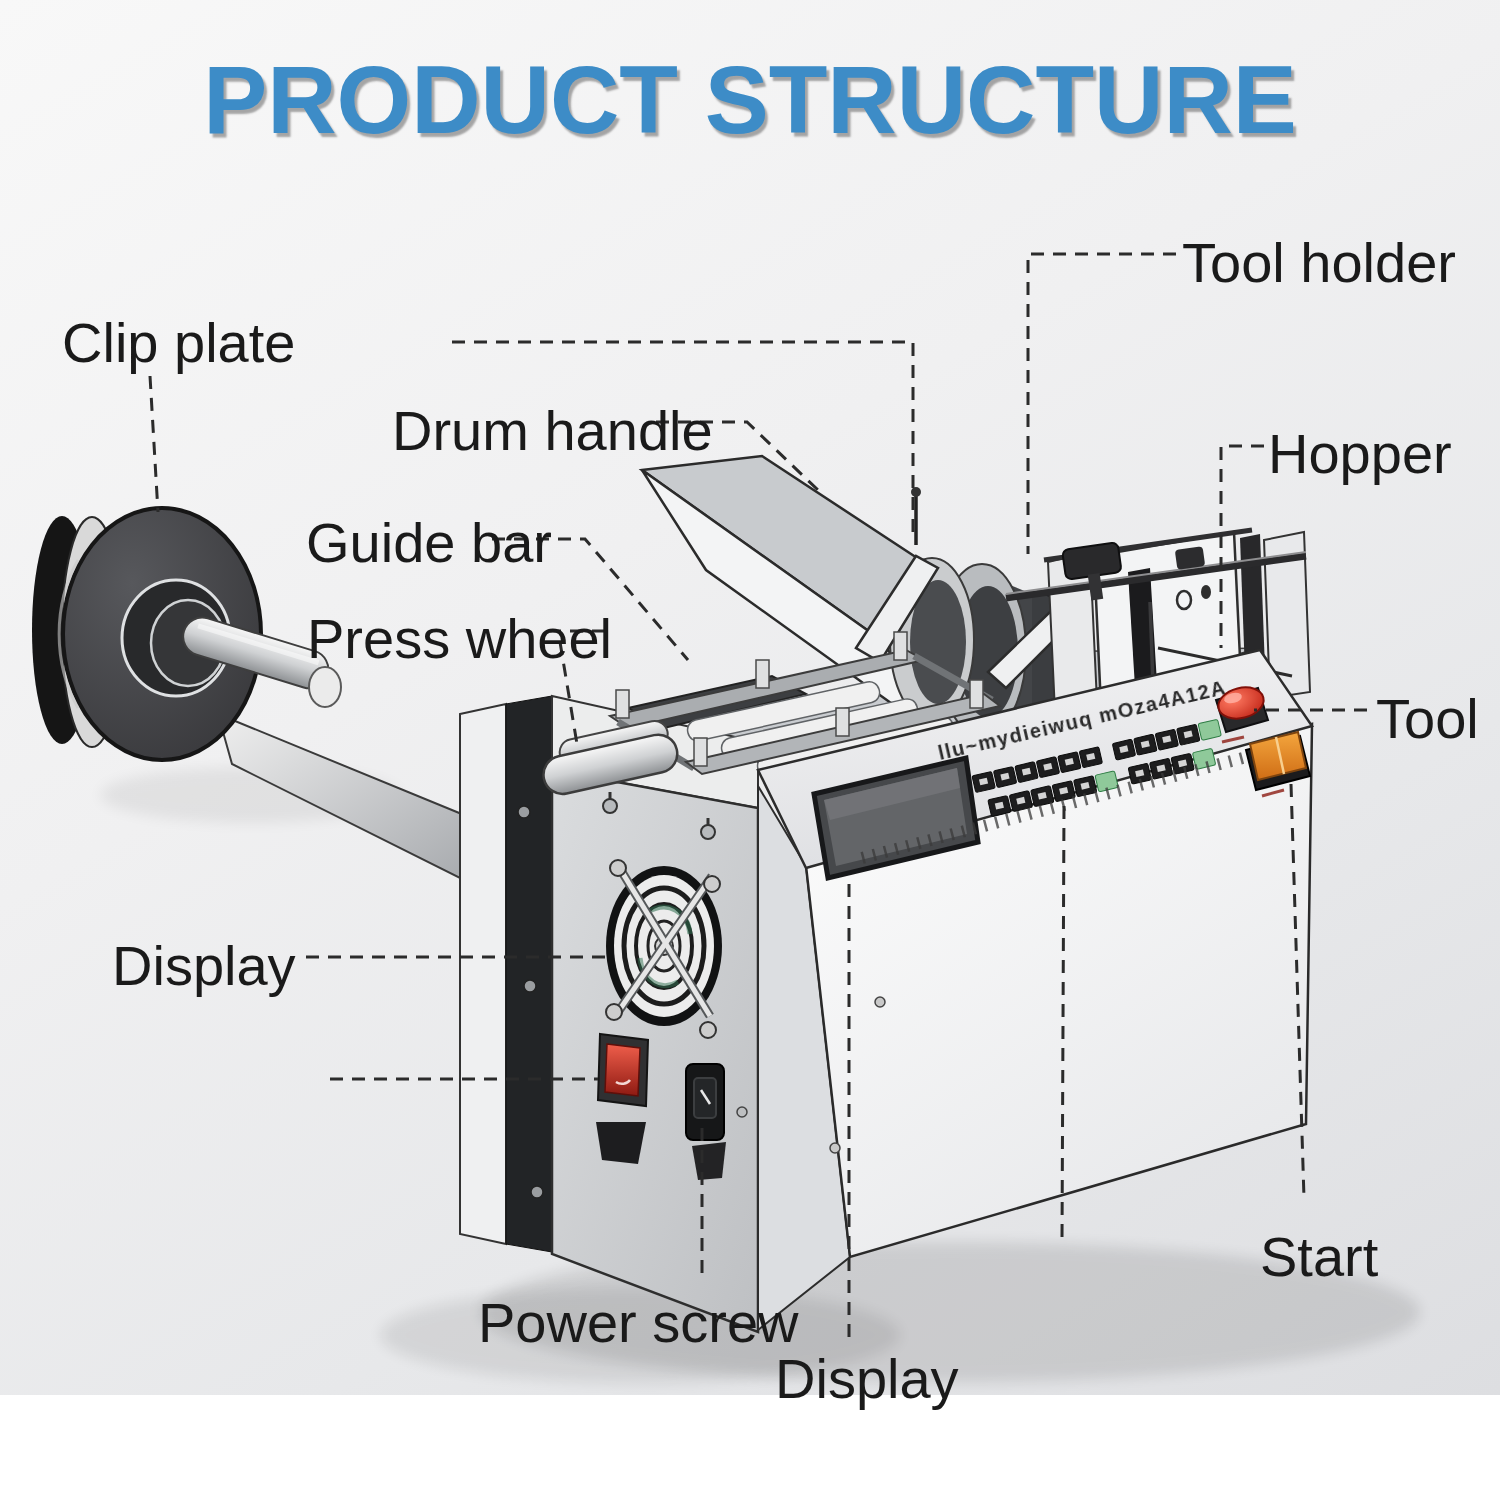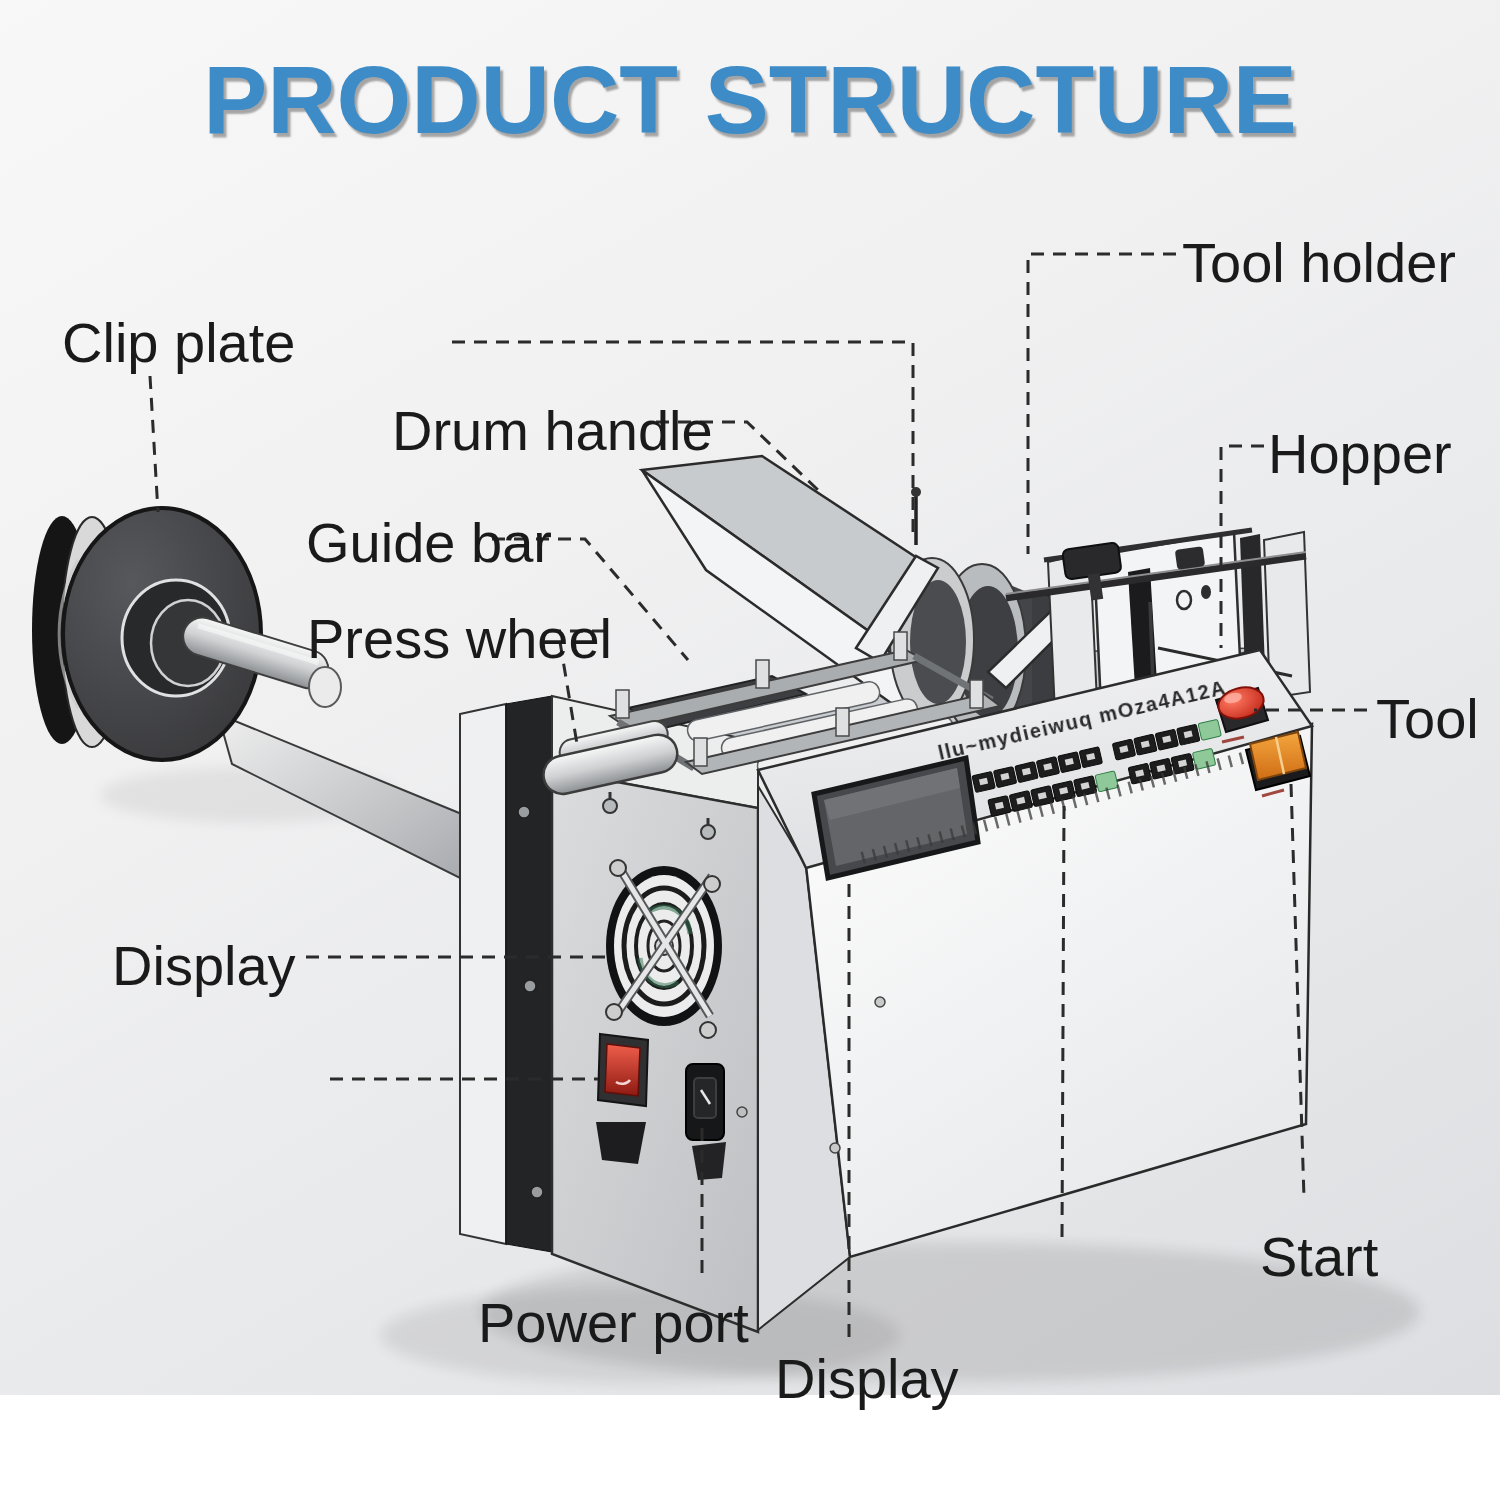--- a/index.html
+++ b/index.html
@@ -305,17 +305,17 @@
 <div class="title">PRODUCT STRUCTURE</div>
 
 <div class="lbl" style="left:62px;top:310px">Clip plate</div>
 <div class="lbl" style="left:392px;top:398px">Drum handle</div>
 <div class="lbl" style="left:306px;top:510px">Guide bar</div>
 <div class="lbl" style="left:307px;top:606px">Press wheel</div>
 <div class="lbl" style="left:1182px;top:230px">Tool holder</div>
 <div class="lbl" style="left:1268px;top:421px">Hopper</div>
 <div class="lbl" style="left:1376px;top:686px">Tool</div>
 <div class="lbl" style="left:112px;top:933px">Display</div>
-<div class="lbl" style="left:478px;top:1290px">Power port</div>
+<div class="lbl" style="left:478px;top:1290px">Power screw</div>
 <div class="lbl" style="left:775px;top:1346px">Display</div>
 <div class="lbl" style="left:1260px;top:1224px">Start</div>
 
 </div>
 
 </body></html>

